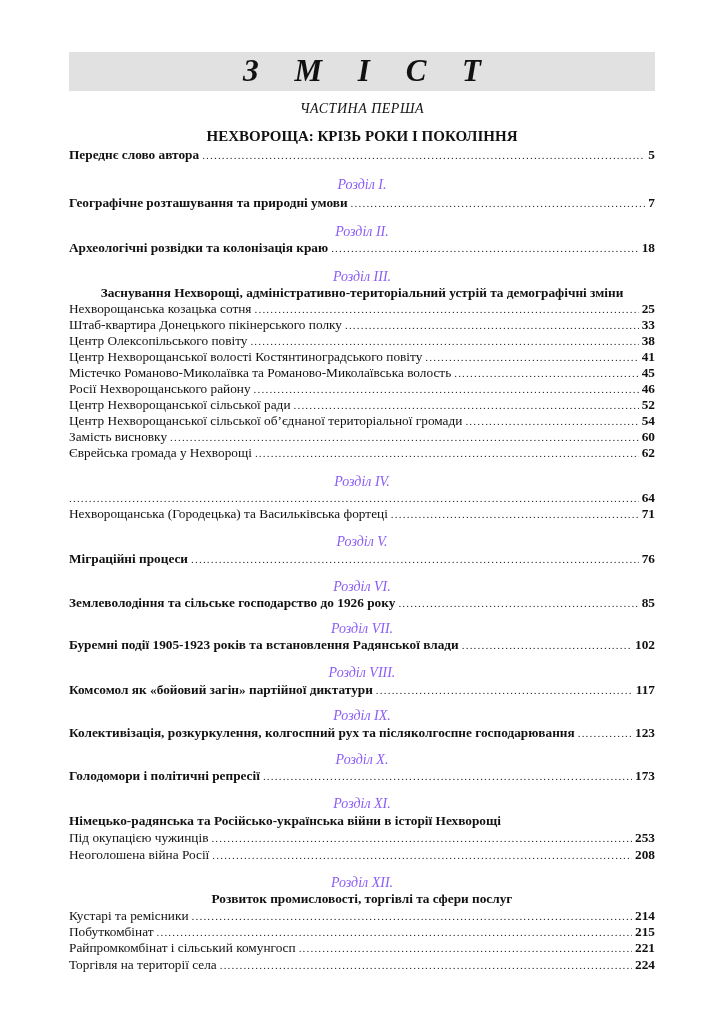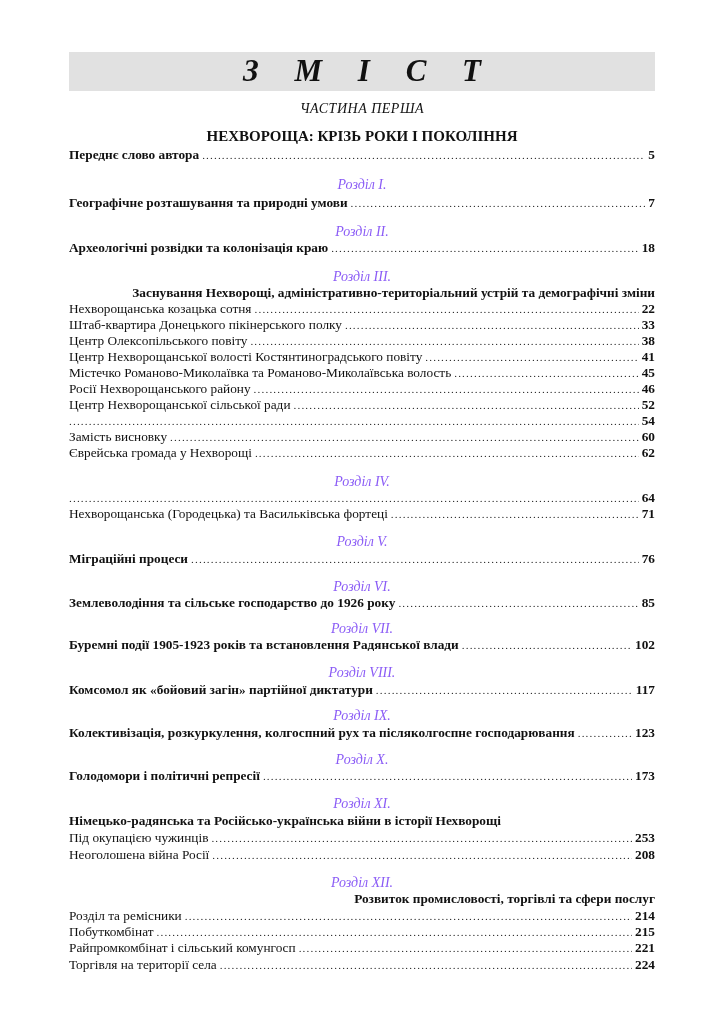--- a/index.html
+++ b/index.html
@@ -9,21 +9,21 @@
           background: #e1e1e1; }
   .title { position: absolute; left: 69px; top: 48px; width: 586px; text-align: center;
            font-size: 31px; font-weight: bold; font-style: italic; letter-spacing: 14px;
            line-height: 46px; text-indent: 14px; }
   .part { position: absolute; left: 69px; width: 586px; text-align: center;
           font-style: italic; font-size: 14px; letter-spacing: 0.5px; }
   .part-title { position: absolute; left: 69px; width: 586px; text-align: center;
                 font-weight: bold; font-size: 15px; }
   .chap { position: absolute; left: 69px; width: 586px; text-align: center;
           font-style: italic; font-size: 14px; color: #8b5cf6; }
-  .chap-head { position: absolute; left: 69px; width: 586px; text-align: right;
+  .chap-head { position: absolute; left: 69px; width: 586px; text-align: center;
                font-weight: bold; font-size: 13.3px; }
   .chap-head.left { text-align: left; }
   .entry { position: absolute; left: 69px; width: 586px; display: flex;
            align-items: center; font-size: 13.3px; line-height: 16px; white-space: nowrap; }
   .entry.bold .label { font-weight: bold; }
   .entry .label { flex: 0 0 auto; padding-right: 3px; }
   .entry .dots { flex: 1 1 auto; overflow: hidden; color: #222; letter-spacing: 1.2px;
                  font-size: 11px; }
   .entry .dots::before { content: "........................................................................................................................................................................................................................................................"; }
   .entry .page { flex: 0 0 auto; font-weight: bold; padding-left: 3px; }
@@ -54,21 +54,21 @@
   <span class="label">Археологічні розвідки та колонізація краю</span>
   <span class="dots"></span>
   <span class="page">18</span>
 </div>
 
 <div class="chap" style="top:269px">Розділ III.</div>
 <div class="chap-head" style="top:285px">Заснування Нехворощі, адміністративно-територіальний устрій та демографічні зміни</div>
 <div class="entry" style="top:301px">
   <span class="label">Нехворощанська козацька сотня</span>
   <span class="dots"></span>
-  <span class="page">22</span>
+  <span class="page">25</span>
 </div>
 <div class="entry" style="top:317px">
   <span class="label">Штаб-квартира Донецького пікінерського полку</span>
   <span class="dots"></span>
   <span class="page">33</span>
 </div>
 <div class="entry" style="top:333px">
   <span class="label">Центр Олексопільського повіту</span>
   <span class="dots"></span>
   <span class="page">38</span>
@@ -87,20 +87,21 @@
   <span class="label">Росії Нехворощанського району</span>
   <span class="dots"></span>
   <span class="page">46</span>
 </div>
 <div class="entry" style="top:397px">
   <span class="label">Центр Нехворощанської сільської ради</span>
   <span class="dots"></span>
   <span class="page">52</span>
 </div>
 <div class="entry" style="top:413px">
+  <span class="label">Центр Нехворощанської сільської об’єднаної територіальної громади</span>
   <span class="dots"></span>
   <span class="page">54</span>
 </div>
 <div class="entry" style="top:429px">
   <span class="label">Замість висновку</span>
   <span class="dots"></span>
   <span class="page">60</span>
 </div>
 <div class="entry" style="top:445px">
   <span class="label">Єврейська громада у Нехворощі</span>
@@ -170,21 +171,21 @@
 </div>
 <div class="entry" style="top:847px">
   <span class="label">Неоголошена війна Росії</span>
   <span class="dots"></span>
   <span class="page">208</span>
 </div>
 
 <div class="chap" style="top:875px">Розділ XII.</div>
 <div class="chap-head" style="top:891px">Розвиток промисловості, торгівлі та сфери послуг</div>
 <div class="entry" style="top:908px">
-  <span class="label">Розділ та ремісники</span>
+  <span class="label">Кустарі та ремісники</span>
   <span class="dots"></span>
   <span class="page">214</span>
 </div>
 <div class="entry" style="top:924px">
   <span class="label">Побуткомбінат</span>
   <span class="dots"></span>
   <span class="page">215</span>
 </div>
 <div class="entry" style="top:940px">
   <span class="label">Райпромкомбінат і сільський комунгосп</span>

